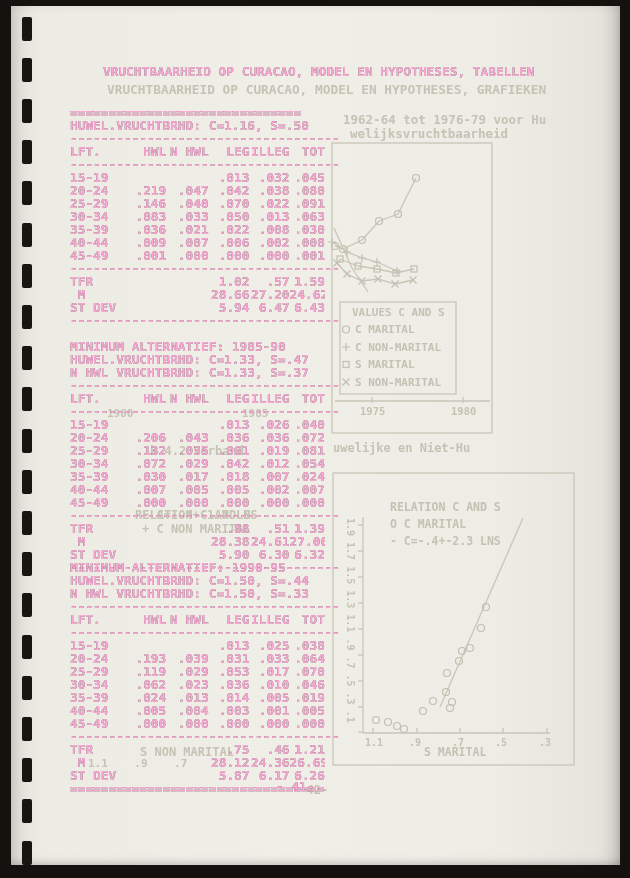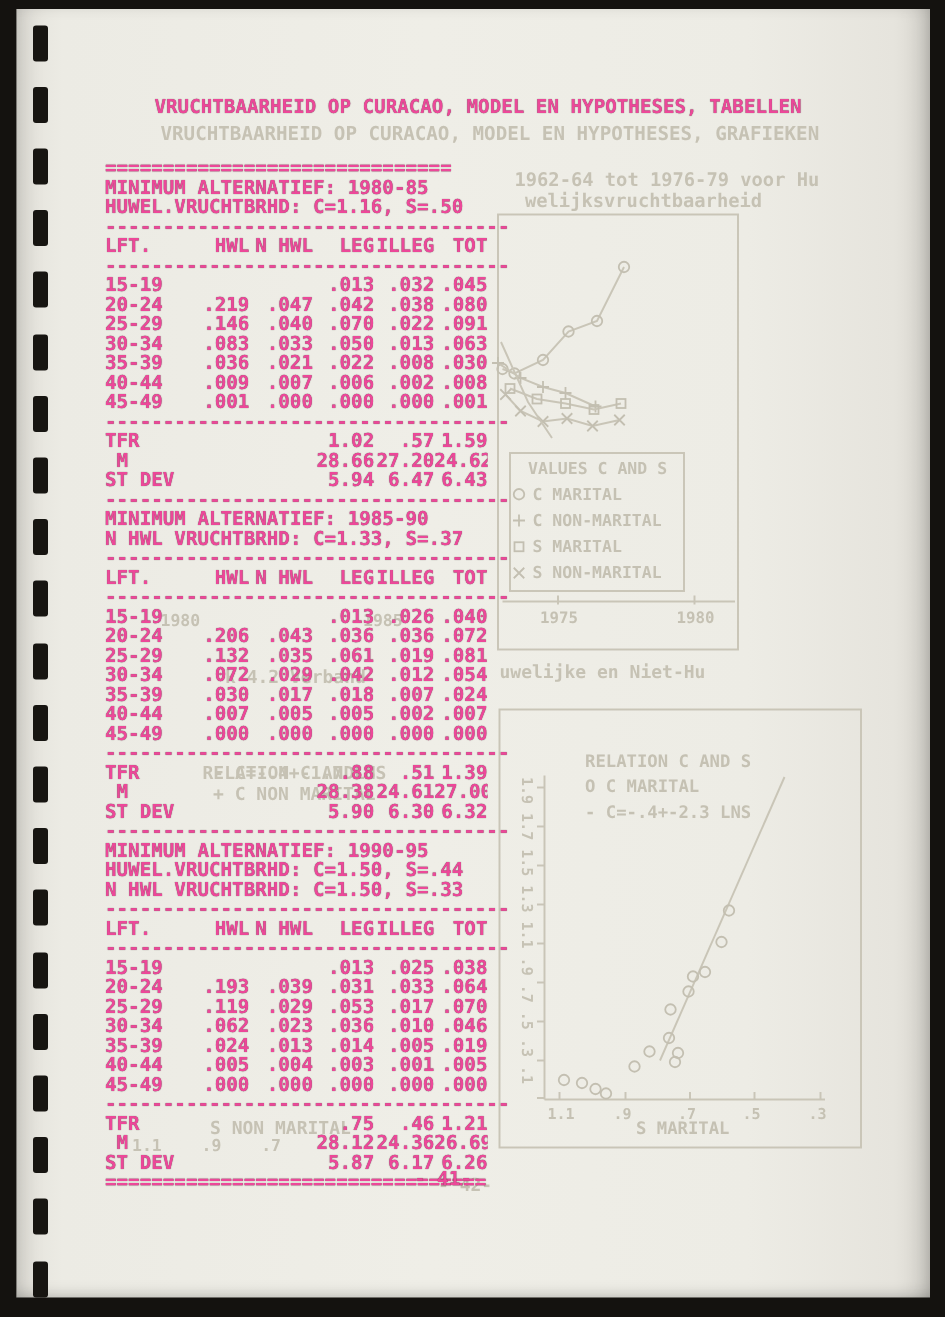--- a/index.html
+++ b/index.html
@@ -3,21 +3,21 @@
 <meta charset="utf-8">
 <style>
   html,body{margin:0;padding:0;background:#14120f;}
   #page{position:relative;width:630px;height:878px;background:#14120f;overflow:hidden;
         font-family:"DejaVu Sans Mono","Liberation Mono",monospace;}
   #paper{position:absolute;left:11px;top:6px;width:609px;height:859px;
          background:linear-gradient(90deg,#e3e1da 0%,#ecebe4 5%,#efeee7 45%,#edece5 80%,#e6e4dd 96%,#d9d7d0 100%);
          box-shadow:inset -10px 0 16px -10px rgba(0,0,0,.3), inset 12px 0 18px -12px rgba(0,0,0,.22), inset 0 -8px 12px -8px rgba(0,0,0,.2);}
   .hole{position:absolute;left:22px;width:10px;height:24px;background:#171511;border-radius:2px;}
   
-  .typed{position:absolute;color:#ec4899;font-weight:700;
+  .typed{position:absolute;color:#f9a8d4;font-weight:700;
          text-shadow:0 0 .6px rgba(48,43,36,.85);}
   #doc-title{left:103px;top:64px;font-size:12.8px;white-space:pre;}
   .tblock{position:absolute;left:70px;width:285px;font-size:12.8px;line-height:13px;}
   .t-line{white-space:pre;overflow:hidden;height:13px;}
   .trow{display:grid;grid-template-columns:7ch 5.5ch 5.5ch 5.3ch 5.2ch 4.6ch;height:13px;}
   .srow{display:grid;grid-template-columns:18ch 5.3ch 5.2ch 4.6ch;height:13px;}
   .trow span,.srow span{white-space:pre;overflow:hidden;}
   .num{text-align:right;}
   #page-number{left:276px;top:779px;font-size:12.8px;white-space:pre;}
   
@@ -137,21 +137,20 @@
       <div class="ghost" style="left: 88px; top: 757px; font-size: 11px;">1.1    .9    .7</div>
       <div class="ghost" style="left: 292px; top: 783px; font-size: 12px;">- 42-</div>
       <div class="ghost rot" style="left: 356px; top: 518px; font-size: 10px;">1.9 1.7 1.5 1.3 1.1 .9 .7 .5 .3 .1</div>
     </div>
 
   <div id="doc-title" class="typed">VRUCHTBAARHEID OP CURACAO, MODEL EN HYPOTHESES, TABELLEN</div>
 
   <div id="tables-container">
       <div class="tblock typed" style="top: 106px;">
         <div class="t-line typed-line" style="position: relative;">==============================</div>
-        <div class="t-line typed-line" style="position: relative;">MINIMUM ALTERNATIEF: 1980-85</div>
         <div class="t-line typed-line" style="position: relative;">HUWEL.VRUCHTBRHD: C=1.16, S=.50</div>
         <div class="t-line typed-line" style="position: relative;">-----------------------------------</div>
         <div class="trow">
           <span>LFT.</span>
           <span class="num">HWL</span>
           <span class="num">N HWL</span>
           <span class="num">LEG</span>
           <span class="num">ILLEG</span>
           <span class="num">TOT</span>
         </div>
@@ -228,20 +227,21 @@
         <div class="srow">
           <span>ST DEV</span>
           <span class="num">5.94</span>
           <span class="num">6.47</span>
           <span class="num">6.43</span>
         </div>
         <div class="t-line typed-line" style="position: relative;">-----------------------------------</div>
       </div>
       <div class="tblock typed" style="top: 340px;">
         <div class="t-line typed-line" style="position: relative;">MINIMUM ALTERNATIEF: 1985-90</div>
+        <div class="t-line typed-line" style="position: relative;">HUWEL.VRUCHTBRHD: C=1.33, S=.47</div>
         <div class="t-line typed-line" style="position: relative;">N HWL VRUCHTBRHD: C=1.33, S=.37</div>
         <div class="t-line typed-line" style="position: relative;">-----------------------------------</div>
         <div class="trow">
           <span>LFT.</span>
           <span class="num">HWL</span>
           <span class="num">N HWL</span>
           <span class="num">LEG</span>
           <span class="num">ILLEG</span>
           <span class="num">TOT</span>
         </div>

